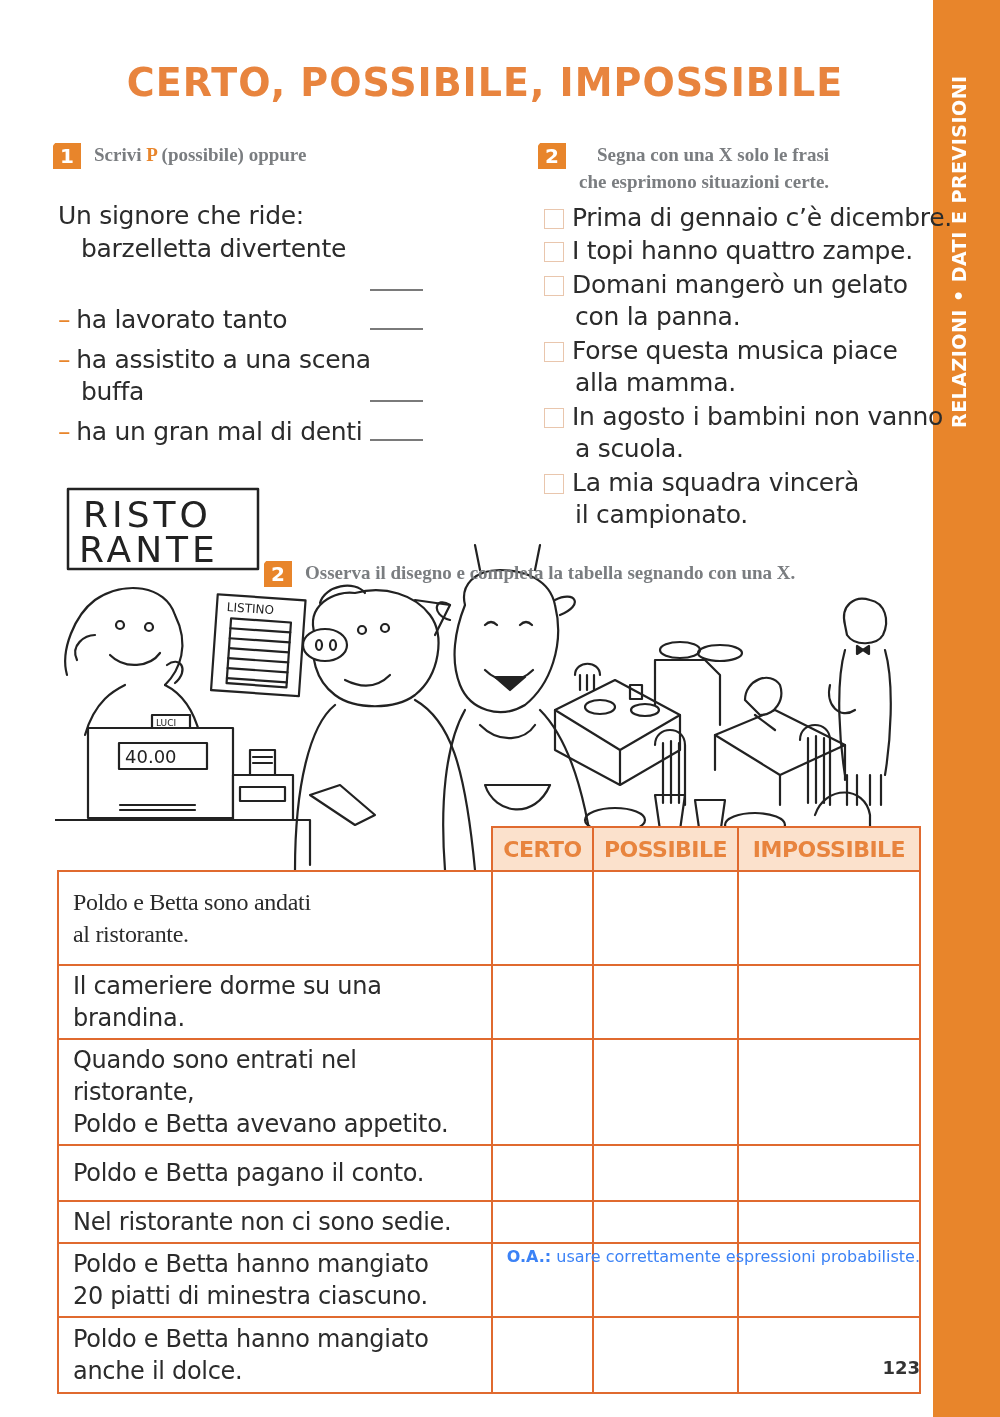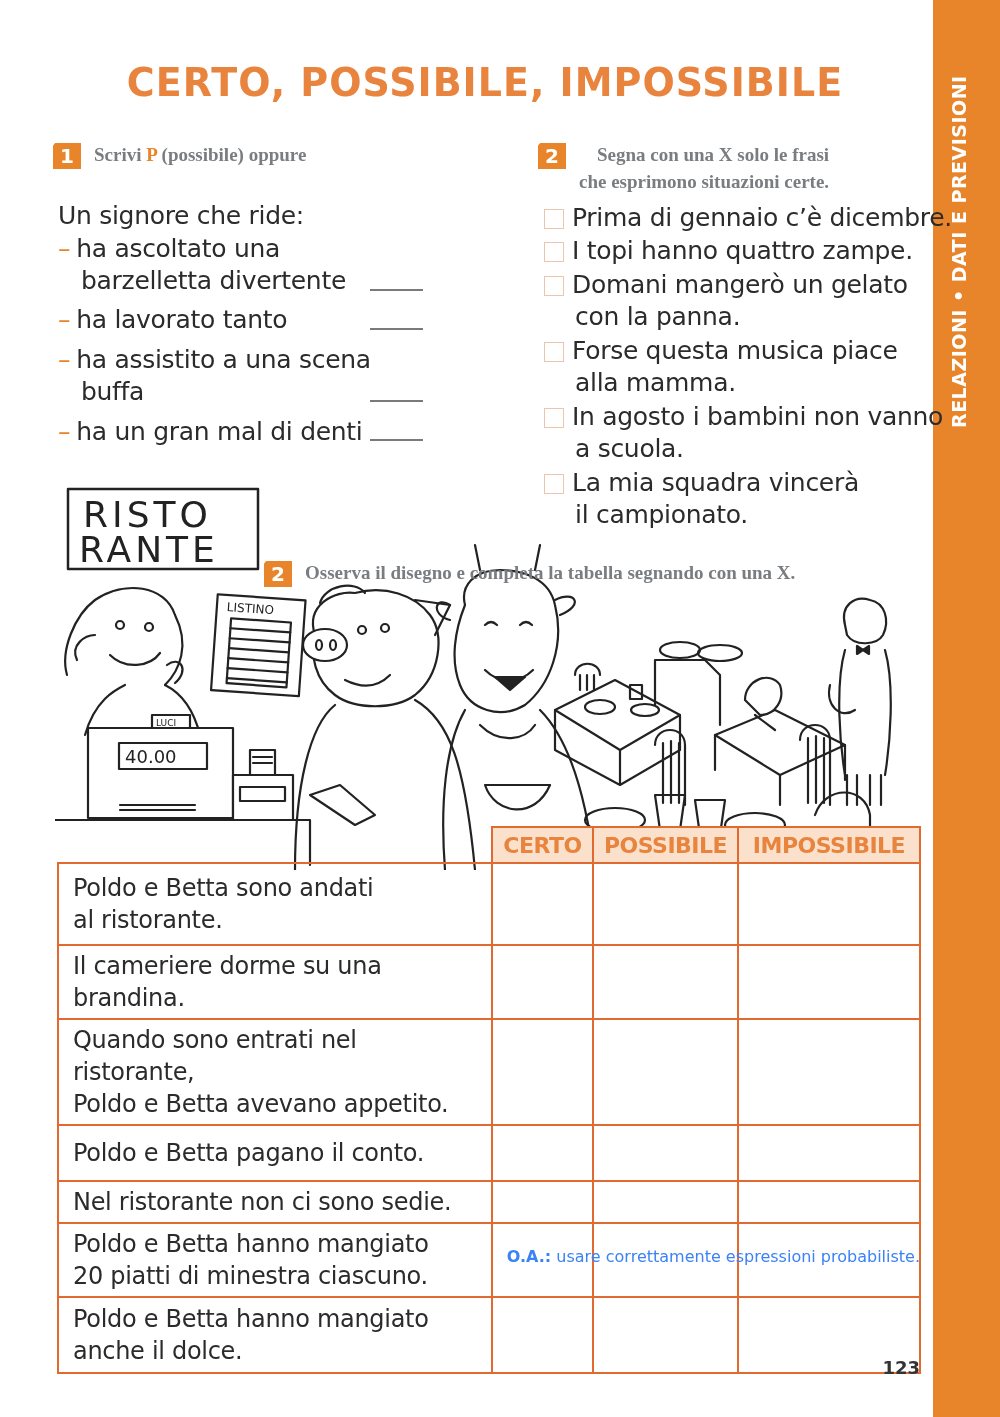--- a/index.html
+++ b/index.html
@@ -53,21 +53,21 @@
     position: absolute; left: 55px; top: 485px; width: 870px; height: 385px;
   }
 
   .table-wrap { position: absolute; left: 57px; top: 826px; }
   table.grid {
     border-collapse: collapse; font-family: "DejaVu Sans", sans-serif;
   }
   table.grid td, table.grid th { border: 2px solid #e06a2f; }
   table.grid th {
     background: #fbe1cc; color: #e8843e; font-weight: bold; font-size: 22px;
-    height: 36px; letter-spacing: -0.5px; text-align: center;
+    height: 44px; letter-spacing: -0.5px; text-align: center;
   }
   table.grid th.empty { background: transparent; border: none; border-bottom: 2px solid #e06a2f; }
   table.grid td.label {
     padding: 4px 14px; font-size: 24px; line-height: 32px; color: #2b2b2b;
     letter-spacing: -0.3px; vertical-align: middle;
   }
   table.grid td.cell { background: #ffffff; }
 
   .footer-note {
     position: absolute; right: 80px; top: 1247px; font-size: 16px; color: #3b82f6;
@@ -88,21 +88,20 @@
 <h1 class="page-title">CERTO, POSSIBILE, IMPOSSIBILE</h1>
 
 <div class="badge" style="left:53px; top:143px;">1</div>
 <div class="instr" style="left:94px; top:141px;">
   <div><span>Scrivi </span><span class="acc">P</span><span> (possibile) oppure</span></div>
 </div>
 
 <div class="body-text" style="left:58px; top:200px;">Un signore che ride:</div>
 
 <div class="body-text" style="left:58px; top:233px;">
-  <div><span class="dash">–</span><span>ha ascoltato una</span></div>
   <div style="padding-left:23px;">barzelletta divertente</div>
 </div>
 <div class="blank-line" style="left:370px; top:289px;"></div>
 
 <div class="body-text" style="left:58px; top:304px;">
   <div><span class="dash">–</span><span>ha lavorato tanto</span></div>
 </div>
 <div class="blank-line" style="left:370px; top:328px;"></div>
 
 <div class="body-text" style="left:58px; top:344px;">
@@ -257,21 +256,21 @@
         <col style="width:145px">
         <col style="width:182px">
     </colgroup>
     <tbody>
         <tr>
       <th class="empty"></th>
       <th>CERTO</th>
       <th>POSSIBILE</th>
       <th>IMPOSSIBILE</th>
     </tr>
-    <tr style="height:82px;">
+    <tr style="height:94px;font-family:Liberation Serif, serif;">
       <td class="label">
             <div>Poldo e Betta sono andati</div>
             <div>al ristorante.</div>
           </td>
       <td class="cell"></td>
           <td class="cell"></td>
           <td class="cell"></td>
     </tr>
     <tr style="height:47px;">
       <td class="label">

